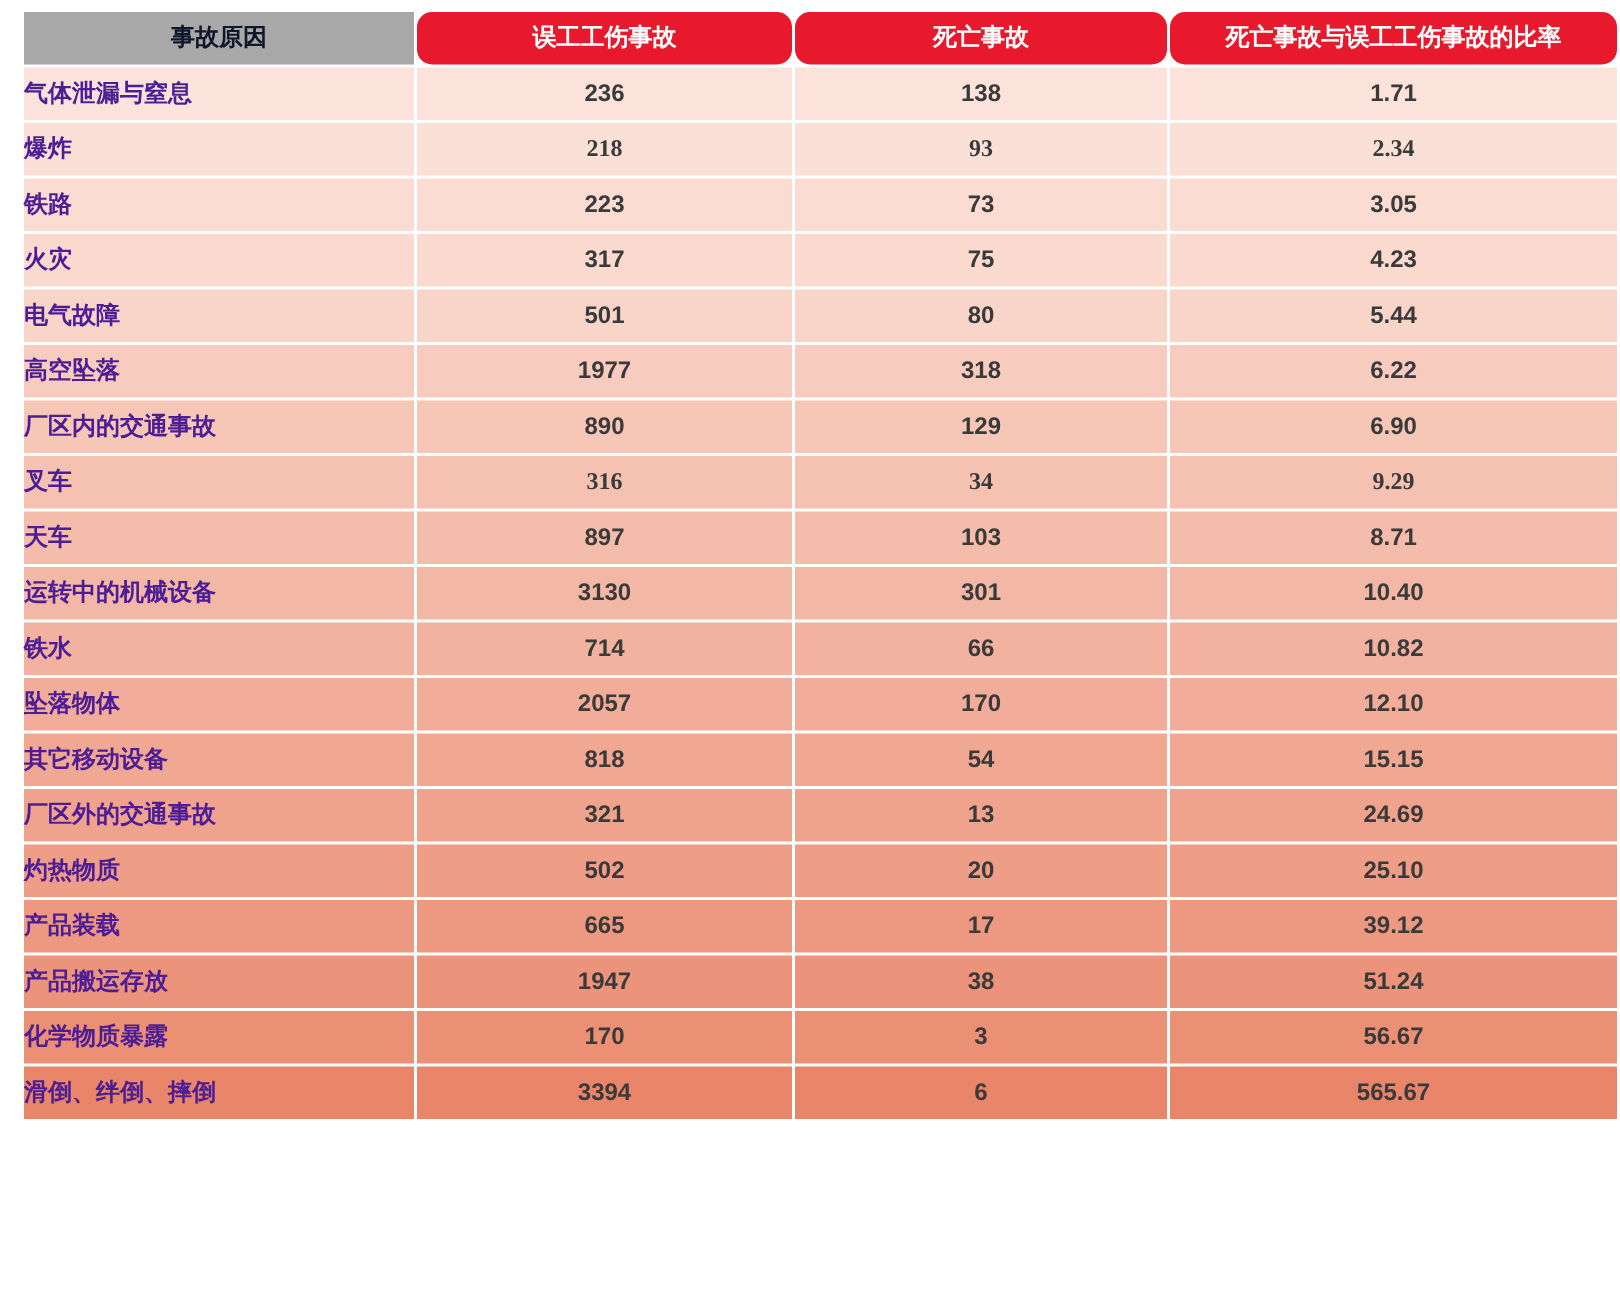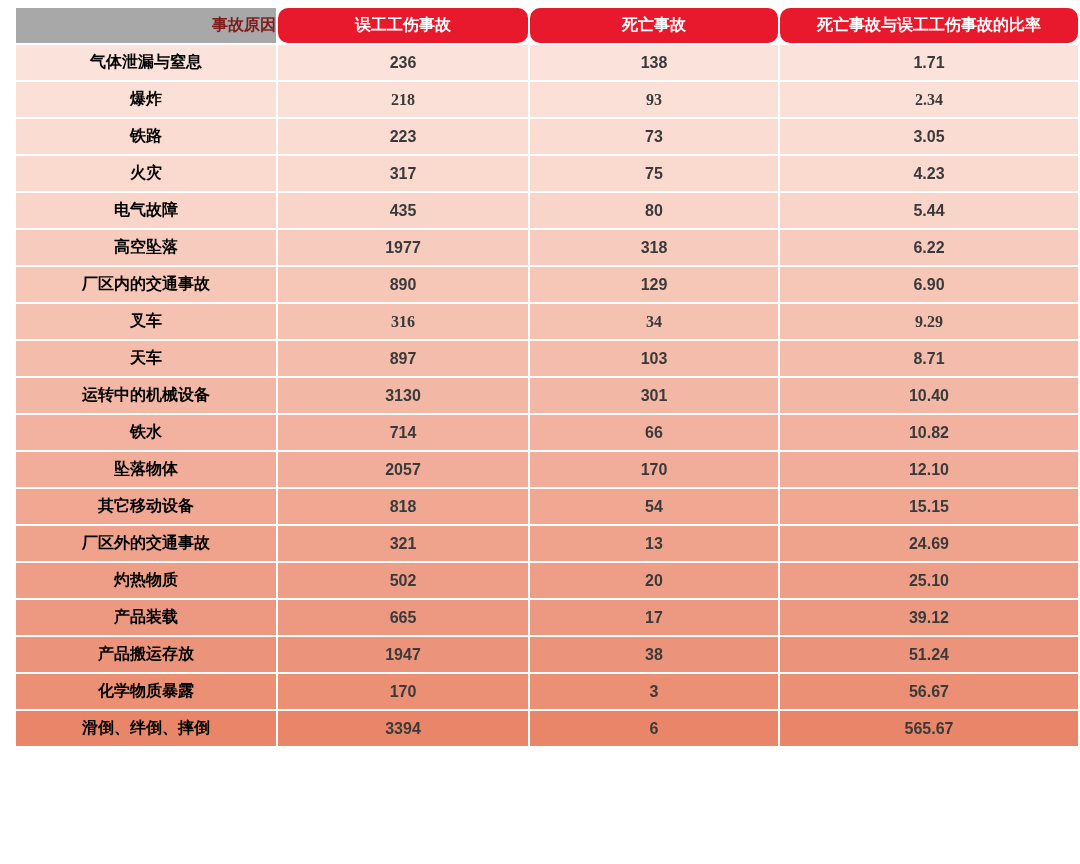--- a/index.html
+++ b/index.html
@@ -34,38 +34,38 @@
     vertical-align: middle;
   }
   
   col.c0 { width: 260px; }
   col.c1 { width: 250px; }
   col.c2 { width: 248px; }
   col.c3 { width: 298px; }
 
   th.head-cause {
     background: #a8a8a8;
-    color: #7f1d1d;
-    text-align: right;
+    color: #0f172a;
+    text-align: center;
     padding-left: 14px;
     font-size: 17px;
     height: 50px;
   }
   th.head-metric {
     background: #e8192c;
     color: #ffffff;
     text-align: center;
     font-size: 17px;
     height: 50px;
     border-radius: 10px;
   }
   td.cause {
-    text-align: center;
+    text-align: left;
     padding-left: 14px;
-    color: #000000;
+    color: #4c1d95;
   }
   td.num {
     text-align: center;
     color: #3a3a3a;
   }
   
   .s0  { background: #fbe3db; }
   .s1  { background: #fbe0d7; font-family: Liberation Serif, serif; }
   .s2  { background: #fadcd2; }
   .s3  { background: #fad9ce; }
@@ -126,21 +126,21 @@
           <td class="num s2">3.05</td>
         </tr>
         <tr>
           <td class="cause s3">火灾</td>
           <td class="num s3">317</td>
           <td class="num s3">75</td>
           <td class="num s3">4.23</td>
         </tr>
         <tr>
           <td class="cause s4">电气故障</td>
-          <td class="num s4">435</td>
+          <td class="num s4">501</td>
           <td class="num s4">80</td>
           <td class="num s4">5.44</td>
         </tr>
         <tr>
           <td class="cause s6">高空坠落</td>
           <td class="num s6">1977</td>
           <td class="num s6">318</td>
           <td class="num s6">6.22</td>
         </tr>
         <tr>

